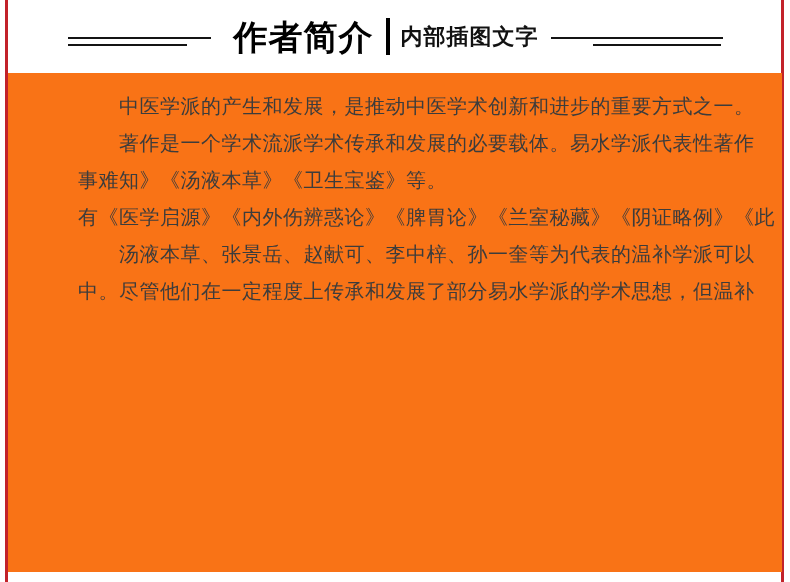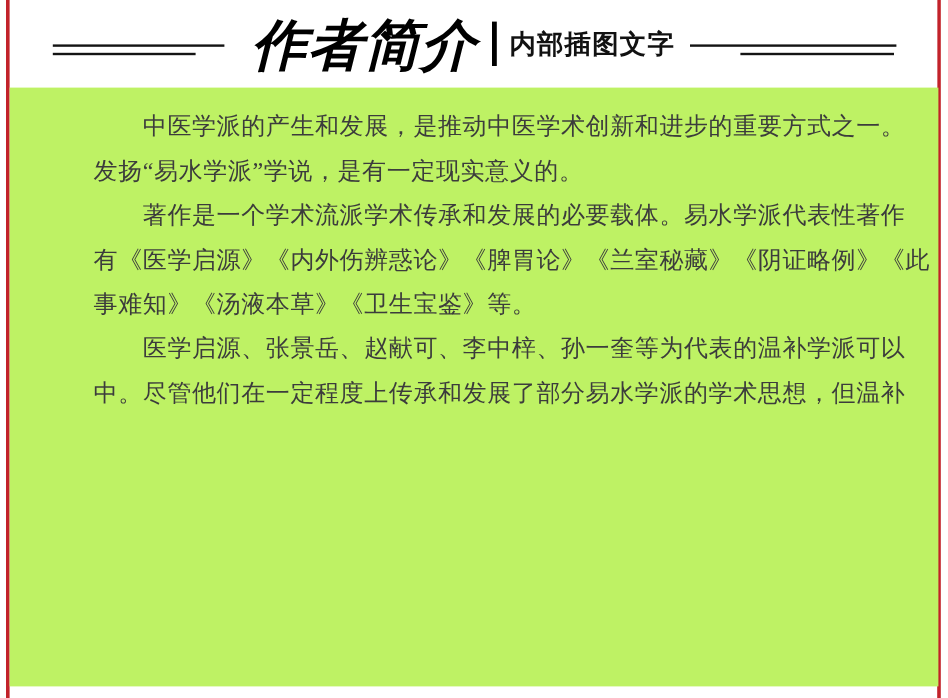--- a/index.html
+++ b/index.html
@@ -51,28 +51,27 @@
     background: #141414;
   }
   .rules.left { align-items: flex-start; }
   .rules.left .rule-top { width: 143px; }
   .rules.left .rule-bottom { width: 119px; }
   .rules.right { align-items: flex-end; }
   .rules.right .rule-top { width: 172px; }
   .rules.right .rule-bottom { width: 128px; margin-right: 2px; }
 
   .main-title {
-    font-size: 46px;
+    font-size: 34px;
     font-weight: 900;
     color: #000000;
     letter-spacing: 1px;
     margin: 0 12px 0 23px;
     line-height: 1;
     white-space: nowrap;
-    font-style: italic;
   }
   .sep-bar {
     width: 4px;
     height: 37px;
     background: #000000;
     margin-right: 11px;
   }
   .sub-title {
     font-size: 22px;
     font-weight: 700;
@@ -82,21 +81,21 @@
     margin-right: 12px;
   }
 
   
   .content {
     position: absolute;
     left: 8px;
     top: 73px;
     width: 774px;
     height: 499px;
-    background: #bef264;
+    background: #f97316;
     overflow: hidden;
   }
   .body-text {
     padding: 15px 0 0 70px;
     font-family: "Liberation Serif", serif;
     font-size: 20px;
     line-height: 37px;
     letter-spacing: 0.5px;
     color: #3c3c3c;
   }
@@ -125,22 +124,21 @@
     <div class="sub-title">内部插图文字</div>
     <div class="rules right">
       <div class="rule rule-top"></div>
       <div class="rule rule-bottom"></div>
     </div>
   </div>
 
   <div class="content">
     <div class="body-text">
         <div class="line indent">中医学派的产生和发展，是推动中医学术创新和进步的重要方式之一。</div>
-        <div class="line">发扬“易水学派”学说，是有一定现实意义的。</div>
         <div class="line indent">著作是一个学术流派学术传承和发展的必要载体。易水学派代表性著作</div>
+        <div class="line">事难知》《汤液本草》《卫生宝鉴》等。</div>
         <div class="line">有《医学启源》《内外伤辨惑论》《脾胃论》《兰室秘藏》《阴证略例》《此</div>
-        <div class="line">事难知》《汤液本草》《卫生宝鉴》等。</div>
-        <div class="line indent">医学启源、张景岳、赵献可、李中梓、孙一奎等为代表的温补学派可以</div>
+        <div class="line indent">汤液本草、张景岳、赵献可、李中梓、孙一奎等为代表的温补学派可以</div>
         <div class="line">中。尽管他们在一定程度上传承和发展了部分易水学派的学术思想，但温补</div>
       </div>
   </div>
 
 </div>
 
 </body></html>

